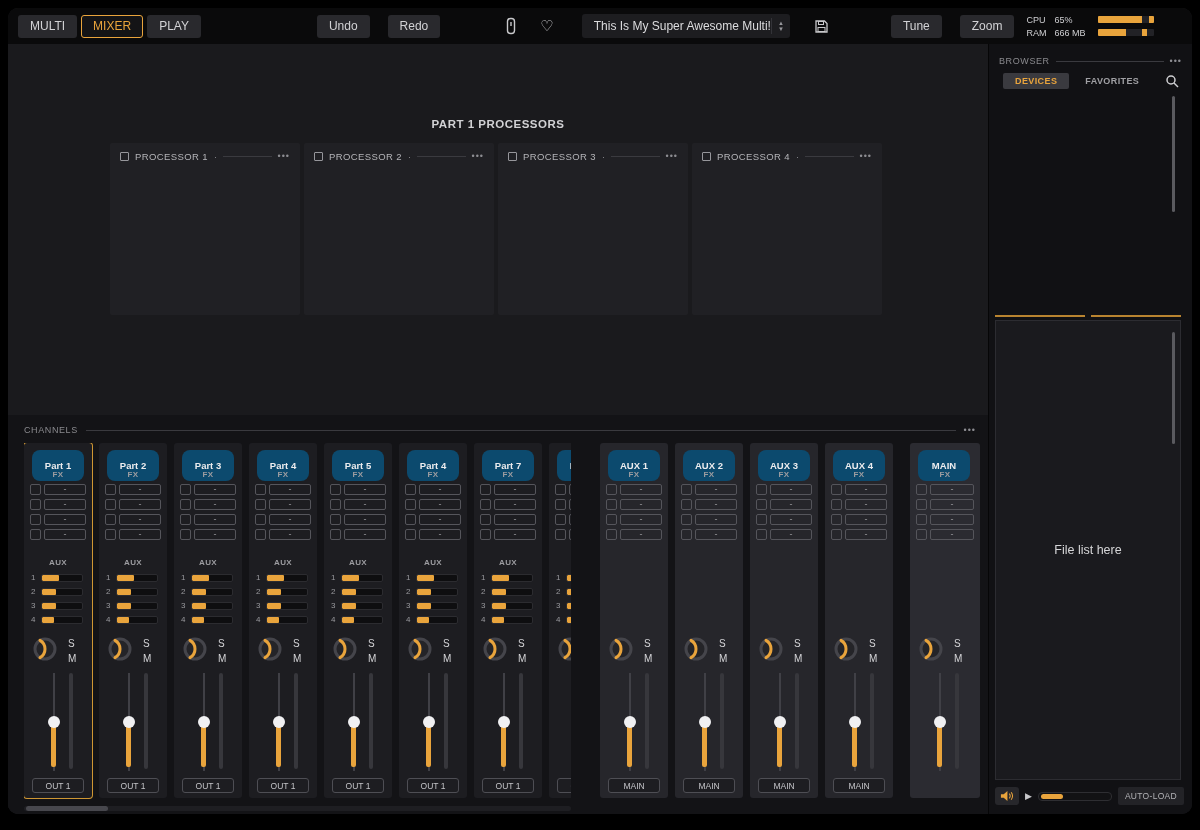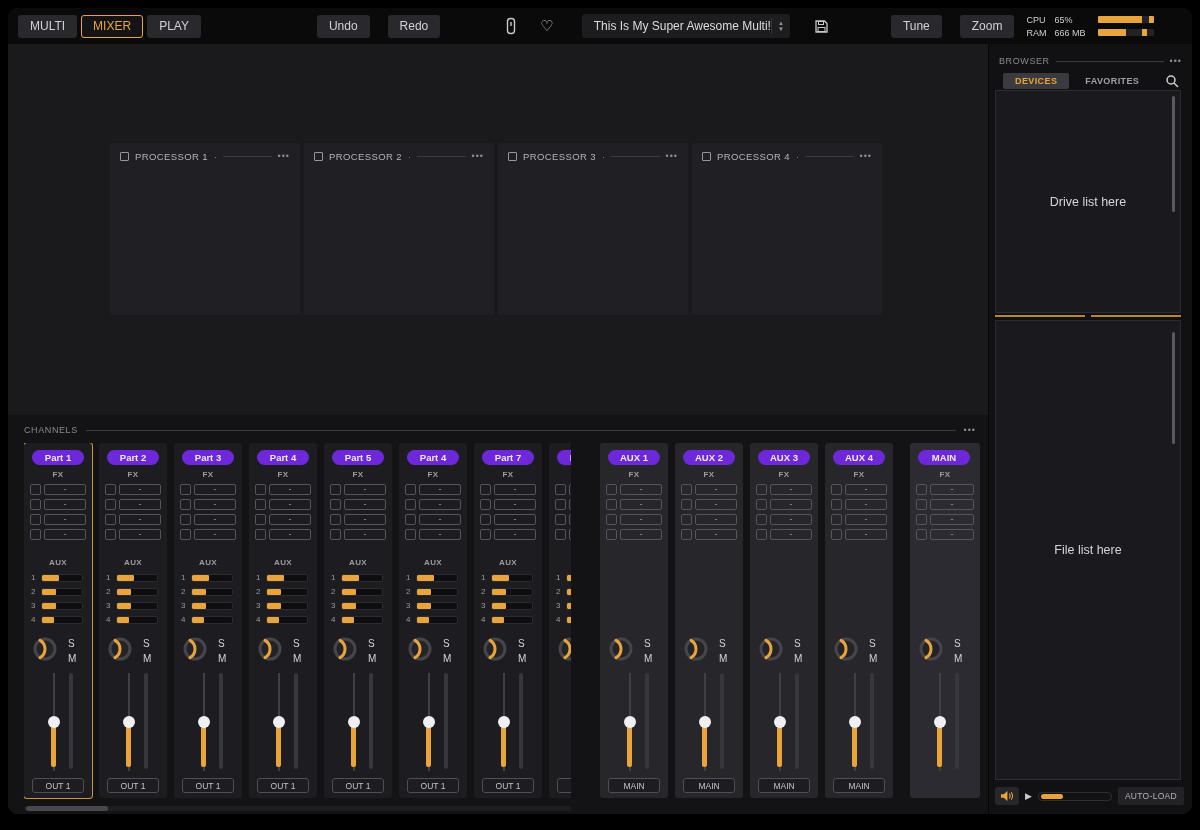--- a/index.html
+++ b/index.html
@@ -46,21 +46,21 @@
   .sec-title { font-size:9px; letter-spacing:.6px; color:#8a8a8e; }
   .parts-viewport { position:absolute; top:399px; left:16px; width:547px; height:356px; overflow:hidden; }
   .parts-row { display:flex; gap:7px; width:max-content; }
   .aux-group { position:absolute; top:399px; left:592px; display:flex; gap:7px; }
   .main-holder { position:absolute; top:399px; left:902px; }
 
   .strip { position:relative; width:68px; height:355px; background:#1d1d21; border-radius:3px; flex:none; }
   .strip.aux-variant { background:#26262b; }
   .strip.main-variant { background:#2b2b31; width:70px; }
   .strip.selected { box-shadow:0 0 0 1px #cf9733; }
-  .strip-name { position:absolute; top:7px; left:8px; width:52px; height:15px; background:#6d28d9; border:none; border-radius:8px; color:#ececee; font-size:9.5px; font-weight:bold; font-family:inherit; display:flex; align-items:center; justify-content:center; }
+  .strip-name { position:absolute; top:7px; left:8px; width:52px; height:31px; background:#0c4a6e; border:none; border-radius:8px; color:#ececee; font-size:9.5px; font-weight:bold; font-family:inherit; display:flex; align-items:center; justify-content:center; }
   .strip-sec-label { position:absolute; left:0; right:0; text-align:center; font-size:8px; font-weight:bold; letter-spacing:.3px; color:#9c9ca0; }
   .fx-label { top:27px; }
   .fx-slots { position:absolute; top:41px; left:6px; right:6px; }
   .fx-slot { display:flex; gap:3px; height:11px; margin-bottom:4px; }
   .fx-box { width:11px; height:11px; border:1px solid #55555b; border-radius:2px; flex:none; }
   .fx-main { flex:1; border:1px solid #55555b; border-radius:2px; color:#9a9a9e; font-size:9px; display:flex; align-items:center; justify-content:center; line-height:9px; }
   .aux-sec { position:absolute; top:115px; left:7px; right:7px; }
   .aux-sec .aux-title { text-align:center; font-size:8px; font-weight:bold; letter-spacing:.3px; color:#9c9ca0; }
   .aux-rows { margin-top:6px; }
   .aux-row { display:flex; align-items:center; gap:4px; height:9px; margin-bottom:5px; }
@@ -165,20 +165,21 @@
 
     <button class="icon-btn" style="margin-left:40px;">
       <svg width="17" height="16" viewBox="0 0 17 16">
           <path d="M9 2 H3 v12 h6" fill="none" stroke="#c9c9cc" stroke-width="1.4"></path>
           <path d="M7 8 h8 M12 5 l3 3 -3 3" fill="none" stroke="#c9c9cc" stroke-width="1.4"></path>
         </svg>
     </button>
   </div>
 
   <div class="main">
+    <div class="proc-title">PART 1 PROCESSORS</div>
     <div class="proc-row">
         <div class="proc-panel">
     <div class="proc-head">
       <span class="proc-check"></span>
       <span class="proc-label">PROCESSOR 1</span>
       <span class="tiny-dot">·</span>
       <span class="hline"></span>
       <span class="dots">•••</span>
     </div>
   </div>
@@ -953,23 +954,20 @@
       <button class="browser-tab active">DEVICES</button>
         <button class="browser-tab">FAVORITES</button>
         <button class="search-btn">
         <svg width="15" height="15" viewBox="0 0 15 15">
             <circle cx="6" cy="6" r="4" fill="none" stroke="#cfcfd2" stroke-width="1.5"></circle>
             <line x1="9" y1="9" x2="13" y2="13" stroke="#cfcfd2" stroke-width="1.5"></line>
           </svg>
       </button>
     </div>
 
-    <div class="side-panel drive-panel">
-      <span>Drive list here</span>
-    </div>
     <div class="splitter">
         <div></div>
         <div></div>
       </div>
     <div class="side-panel file-panel">
       <span>File list here</span>
     </div>
     <div class="vthumb drive"></div>
     <div class="vthumb file"></div>
 

